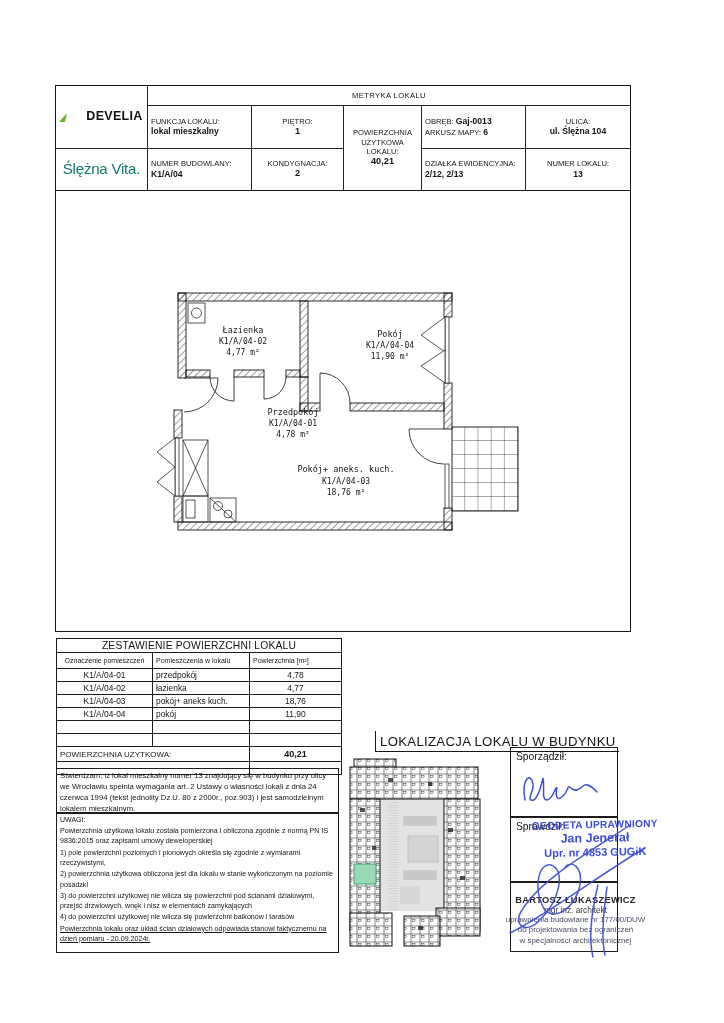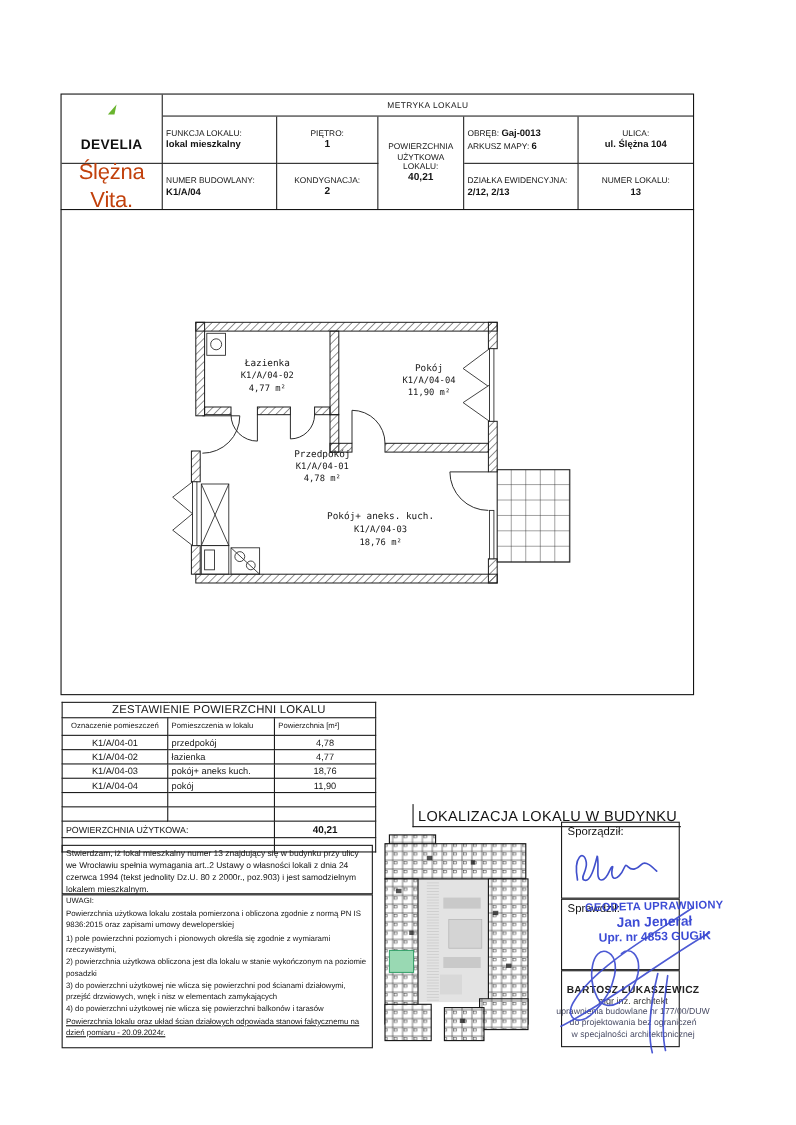--- a/index.html
+++ b/index.html
@@ -23,24 +23,24 @@
   .c-numbud{grid-column:2;grid-row:3;}
   .c-pietro{grid-column:3;grid-row:2;align-items:center;text-align:center;}
   .c-kond{grid-column:3;grid-row:3;align-items:center;}
   .c-pow{grid-column:4;grid-row:2 / span 2;text-align:center;}
   .c-obreb{grid-column:5;grid-row:2;}
   .c-dzialka{grid-column:5;grid-row:3;}
   .c-ulica{grid-column:6;grid-row:2;align-items:center;text-align:center;}
   .c-numlok{grid-column:6;grid-row:3;align-items:center;text-align:center;}
   .hv{font-weight:bold;font-size:8.6px;}
   .hv-big{font-weight:bold;font-size:9.2px;}
-  .logo-row{display:flex;align-items:center;gap:20px;flex-direction:column;}
+  .logo-row{display:flex;align-items:center;gap:20px;}
   .logo-mark{width:0;height:0;border-left:6px solid transparent;border-bottom:9px solid #69b42e;transform:skewX(-12deg);}
   .logo-text{font-weight:bold;font-size:12.5px;letter-spacing:.3px;color:#101010;}
-  .project-name{font-size:20px;color:#c2410c;letter-spacing:-.2px;text-align:center;}
+  .project-name{font-size:15px;color:#0f766e;letter-spacing:-.2px;text-align:center;}
 
   
   .draw-box{left:55px;top:190px;width:576px;height:442px;border:1.5px solid #141414;background:#fff;}
 
   
   .ztable{left:56px;top:638px;border-collapse:collapse;table-layout:fixed;}
   .ztable td{border:1px solid #1c1c1c;font-size:8.4px;padding:0 3px;height:12px;
              overflow:hidden;white-space:nowrap;}
   .ztable .t-title{font-size:10.3px;text-align:center;height:13px;letter-spacing:.2px;}
   .ztable .t-head{font-size:7px;height:15px;white-space:nowrap;}

